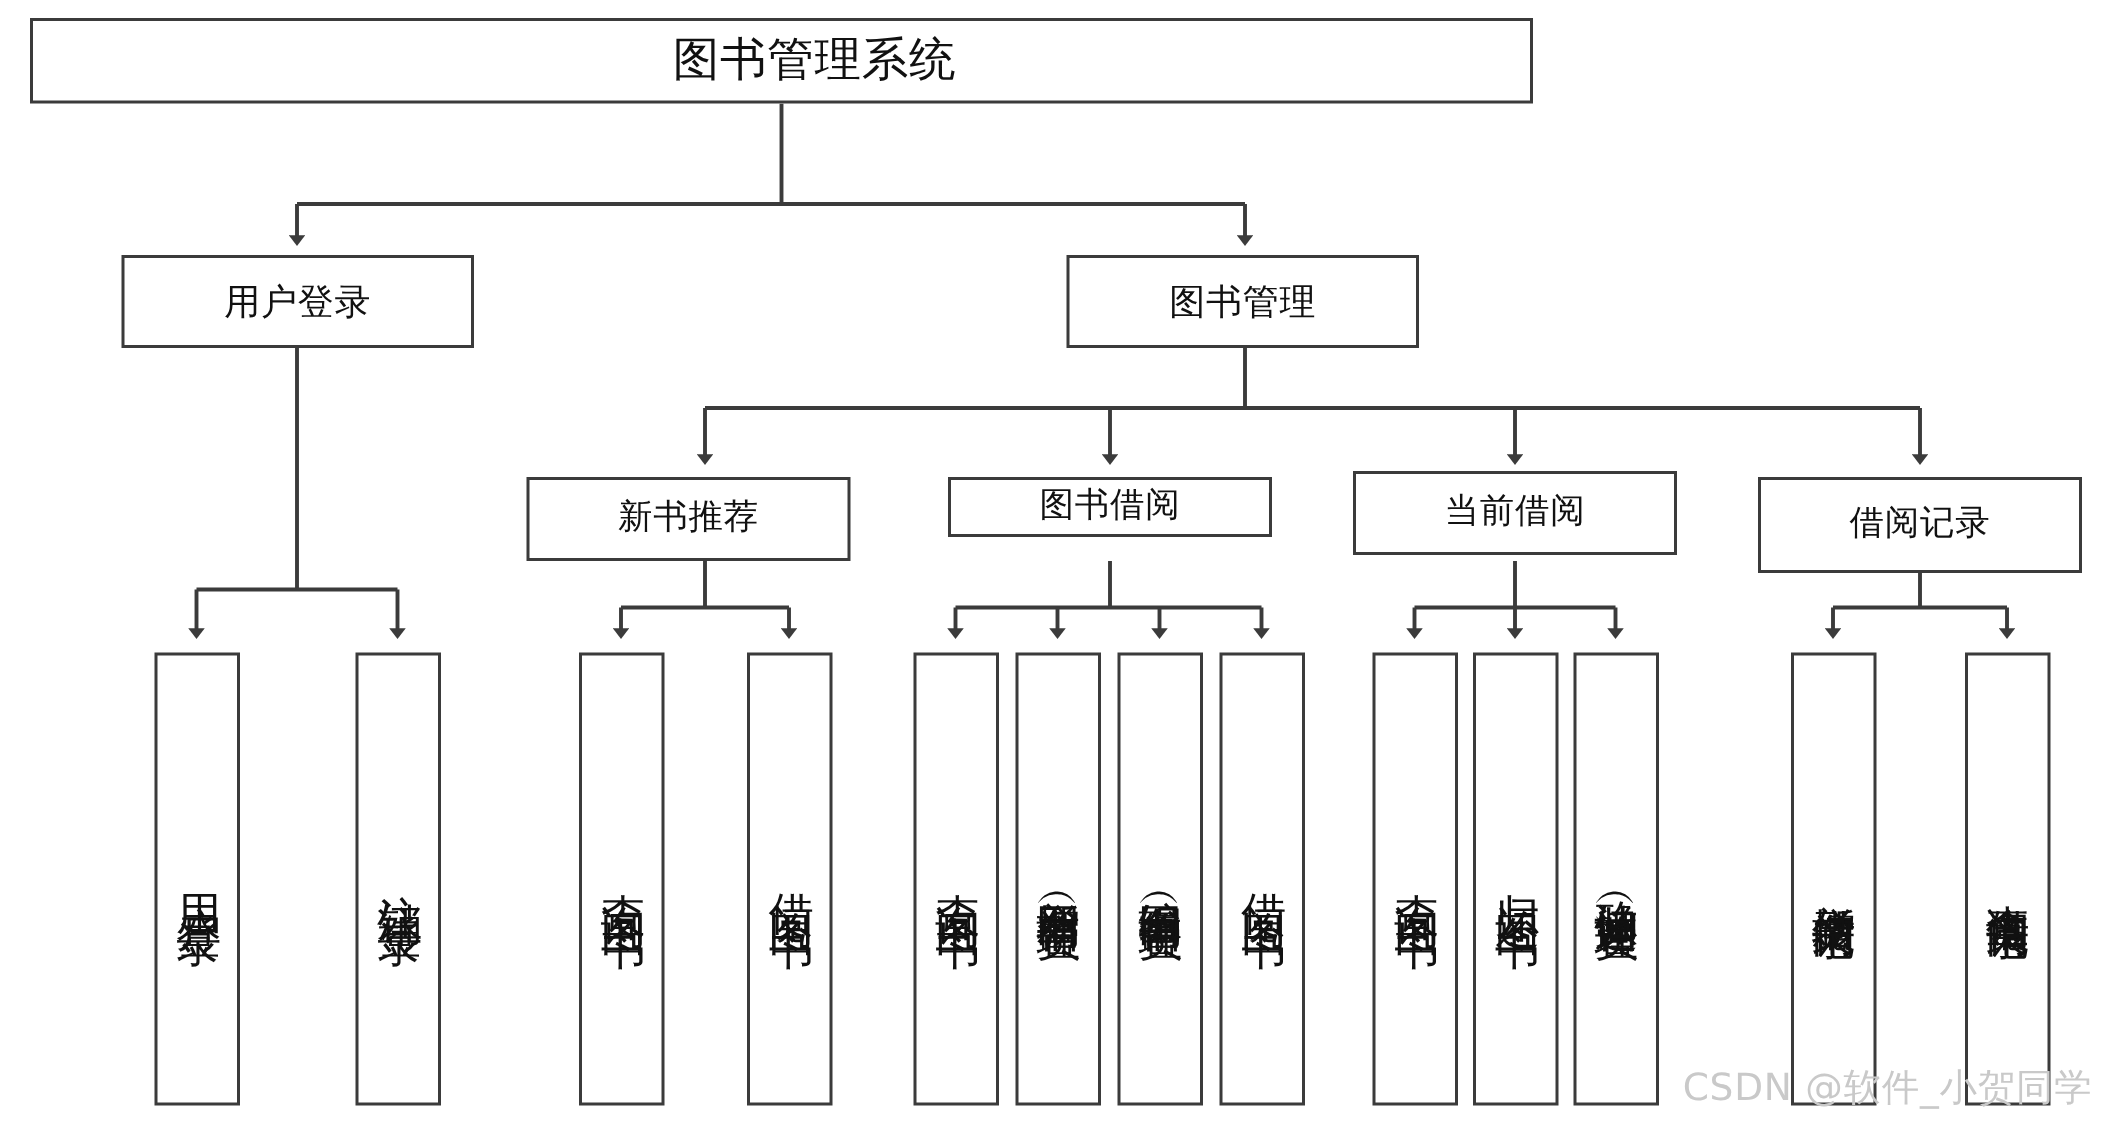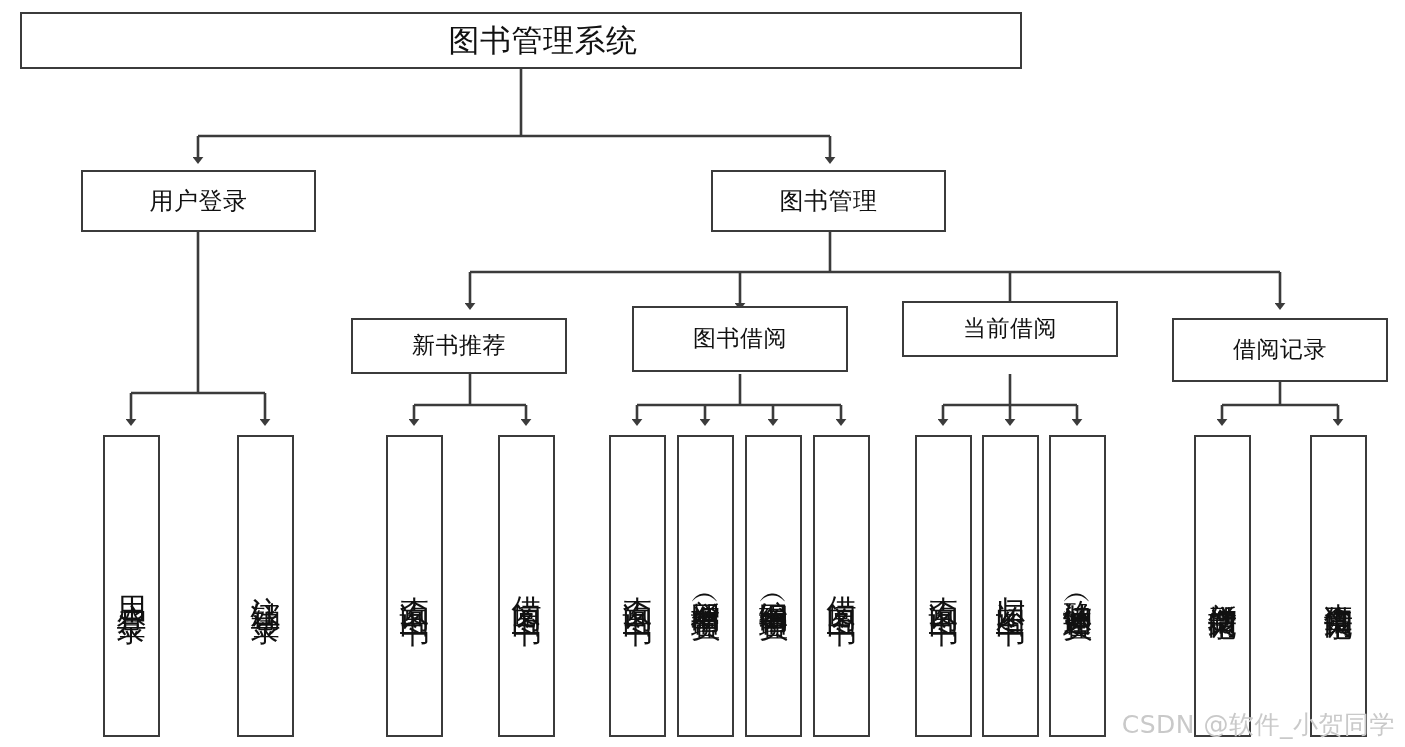--- a/index.html
+++ b/index.html
@@ -117,24 +117,24 @@
   <div class="node tier1" style="left:81px;top:170px;width:235px;height:62px;">
     <span class="lbl">用户登录</span>
   </div>
   <div class="node tier1" style="left:711px;top:170px;width:235px;height:62px;">
     <span class="lbl">图书管理</span>
   </div>
 
   <div class="node tier2" style="left:351px;top:318px;width:216px;height:56px;">
     <span class="lbl">新书推荐</span>
   </div>
-  <div class="node tier2" style="left:632px;top:306px;width:216px;height:66px;">
+  <div class="node tier2" style="left:632px;top:318px;width:216px;height:40px;">
     <span class="lbl">图书借阅</span>
   </div>
-  <div class="node tier2" style="left:902px;top:301px;width:216px;height:56px;">
+  <div class="node tier2" style="left:902px;top:314px;width:216px;height:56px;">
     <span class="lbl">当前借阅</span>
   </div>
   <div class="node tier2" style="left:1172px;top:318px;width:216px;height:64px;">
     <span class="lbl">借阅记录</span>
   </div>
 
   <div class="node leaf" style="left:103px;top:435px;width:57px;height:302px;">
     <span class="lbl">用户登录</span>
   </div>
   <div class="node leaf" style="left:237px;top:435px;width:57px;height:302px;">

